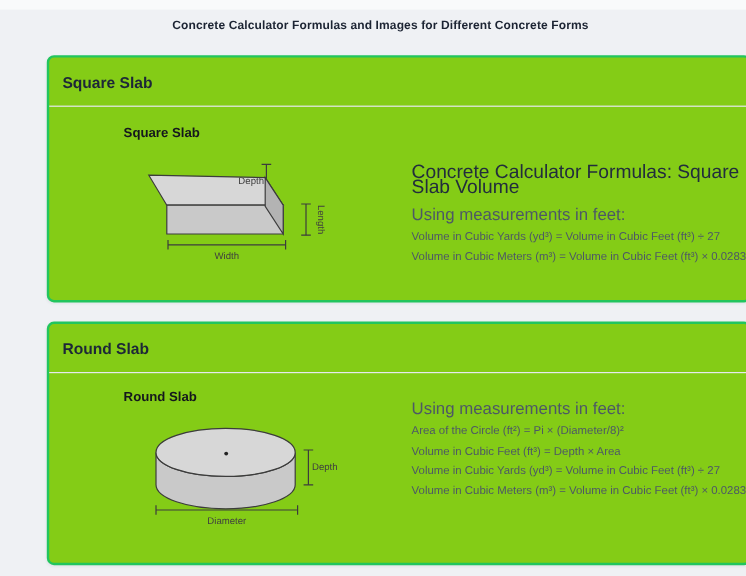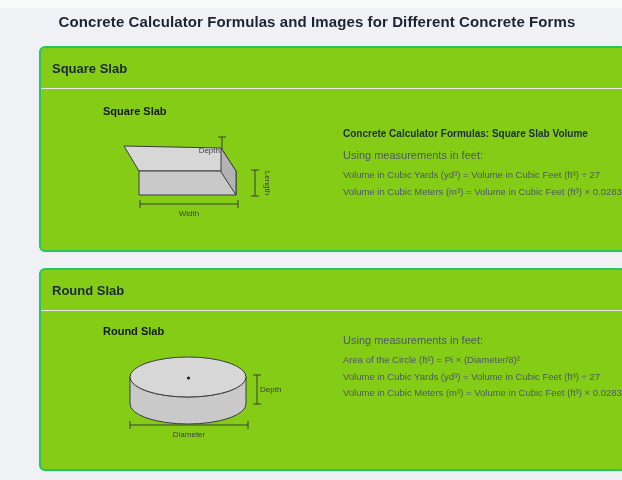--- a/index.html
+++ b/index.html
@@ -10,21 +10,21 @@
     position: relative;
     overflow: hidden;
   }
   .top-strip {
     position: absolute; left: 0; top: 0; width: 622px; height: 8px;
     background: #f9fafb;
   }
   .page-title {
     position: absolute; left: 0; top: 12px; width: 622px;
     text-align: center;
-    font-size: 15px; line-height: 19px; font-weight: bold;
+    font-size: 10px; line-height: 19px; font-weight: bold;
     color: #1c2433;
     letter-spacing: 0.1px;
     padding-left: 12px;
   }
   .card {
     position: absolute;
     left: 39px; width: 587px;
     background: #84cc16;
     border: 2px solid #22c55e;
     border-radius: 6px;
@@ -48,25 +48,25 @@
   }
   .card.square .diagram-title { left: 62px; top: 57px; }
   .card.round  .diagram-title { left: 62px; top: 55px; }
   .diagram-svg { position: absolute; }
   .card.square .diagram-svg { left: 58px; top: 84px; }
   .card.round  .diagram-svg { left: 68px; top: 78px; }
   .formulas { position: absolute; left: 302px; width: 280px; }
   .card.square .formulas { top: 79px; }
   .card.round  .formulas { top: 64px; }
   .formulas h4 {
-    font-size: 10px; line-height: 13px; font-weight: bold;
-    color: #222d3d; margin-bottom: 9px;
+    font-size: 16px; line-height: 13px; font-weight: normal;
+    color: #222d3d; margin-bottom: 9px; margin-top: 10px;
   }
   .formulas .intro {
-    font-size: 11px; line-height: 12px;
+    font-size: 14px; line-height: 12px;
     color: #4d5866; margin-bottom: 8px;
   }
   .formulas .line {
     font-size: 9.5px; line-height: 12px;
     color: #4d5866; margin-bottom: 4.5px;
   }
   .measure-label {
     font-size: 8px;
     fill: #3f3f3f;
     font-family: "Liberation Sans", sans-serif;
@@ -136,16 +136,17 @@
 
     <line x1="21" y1="77" x2="139" y2="77" stroke="#3c3c3c" stroke-width="1"></line>
     <line x1="21" y1="73" x2="21" y2="81" stroke="#3c3c3c" stroke-width="1"></line>
     <line x1="139" y1="73" x2="139" y2="81" stroke="#3c3c3c" stroke-width="1"></line>
     <text x="80" y="89" text-anchor="middle" class="measure-label">Diameter</text>
   </svg>
 
   <div class="formulas">
     <p class="intro">Using measurements in feet:</p>
     <p class="line">Area of the Circle (ft²) = Pi × (Diameter/8)²</p>
+    <p class="line">Volume in Cubic Feet (ft³) = Depth × Area</p>
     <p class="line">Volume in Cubic Yards (yd³) = Volume in Cubic Feet (ft³) ÷ 27</p>
     <p class="line">Volume in Cubic Meters (m³) = Volume in Cubic Feet (ft³) × 0.0283</p>
   </div>
 </section>
 
 </body></html>

